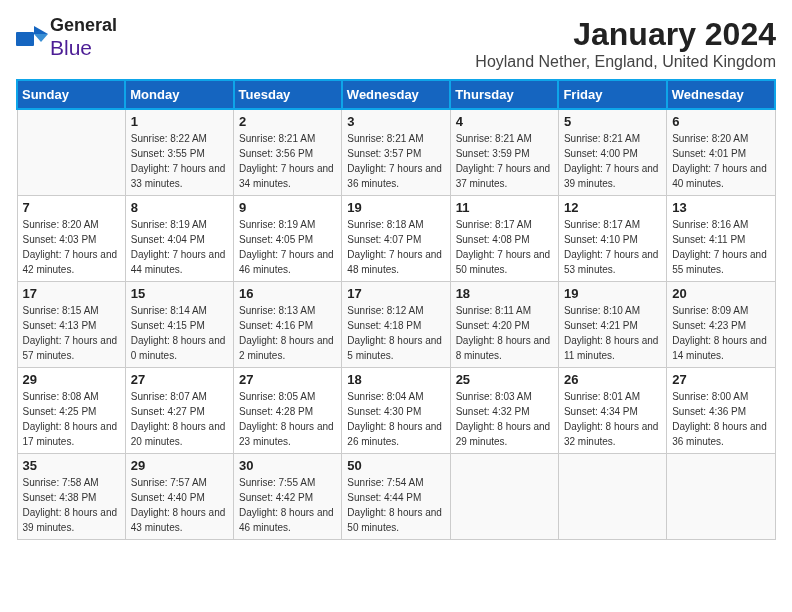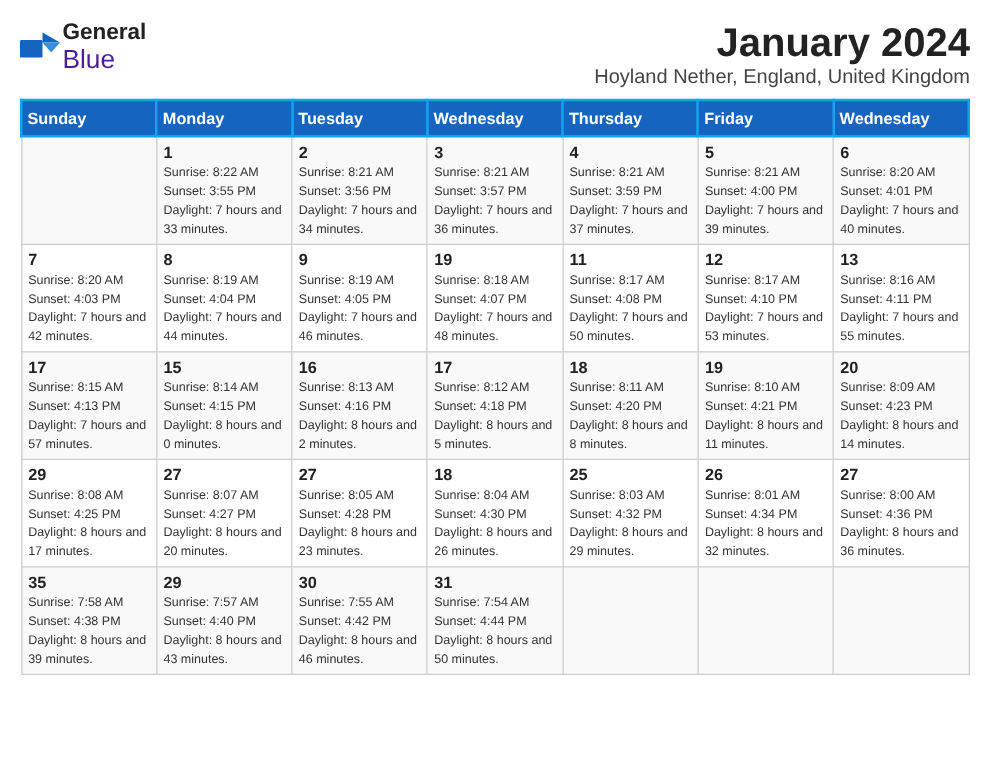--- a/index.html
+++ b/index.html
@@ -239,21 +239,21 @@
         </td>
         <td>
           <span class="day-num">29</span>
           <div class="day-info">Sunrise: 7:57 AM<br>Sunset: 4:40 PM<br>Daylight: 8 hours and 43 minutes.</div>
         </td>
         <td>
           <span class="day-num">30</span>
           <div class="day-info">Sunrise: 7:55 AM<br>Sunset: 4:42 PM<br>Daylight: 8 hours and 46 minutes.</div>
         </td>
         <td>
-          <span class="day-num">31</span>
+          <span class="day-num">50</span>
           <div class="day-info">Sunrise: 7:54 AM<br>Sunset: 4:44 PM<br>Daylight: 8 hours and 50 minutes.</div>
         </td>
         <td></td>
         <td></td>
         <td></td>
       </tr>
     </tbody>
 </table>
 
 </body></html>

